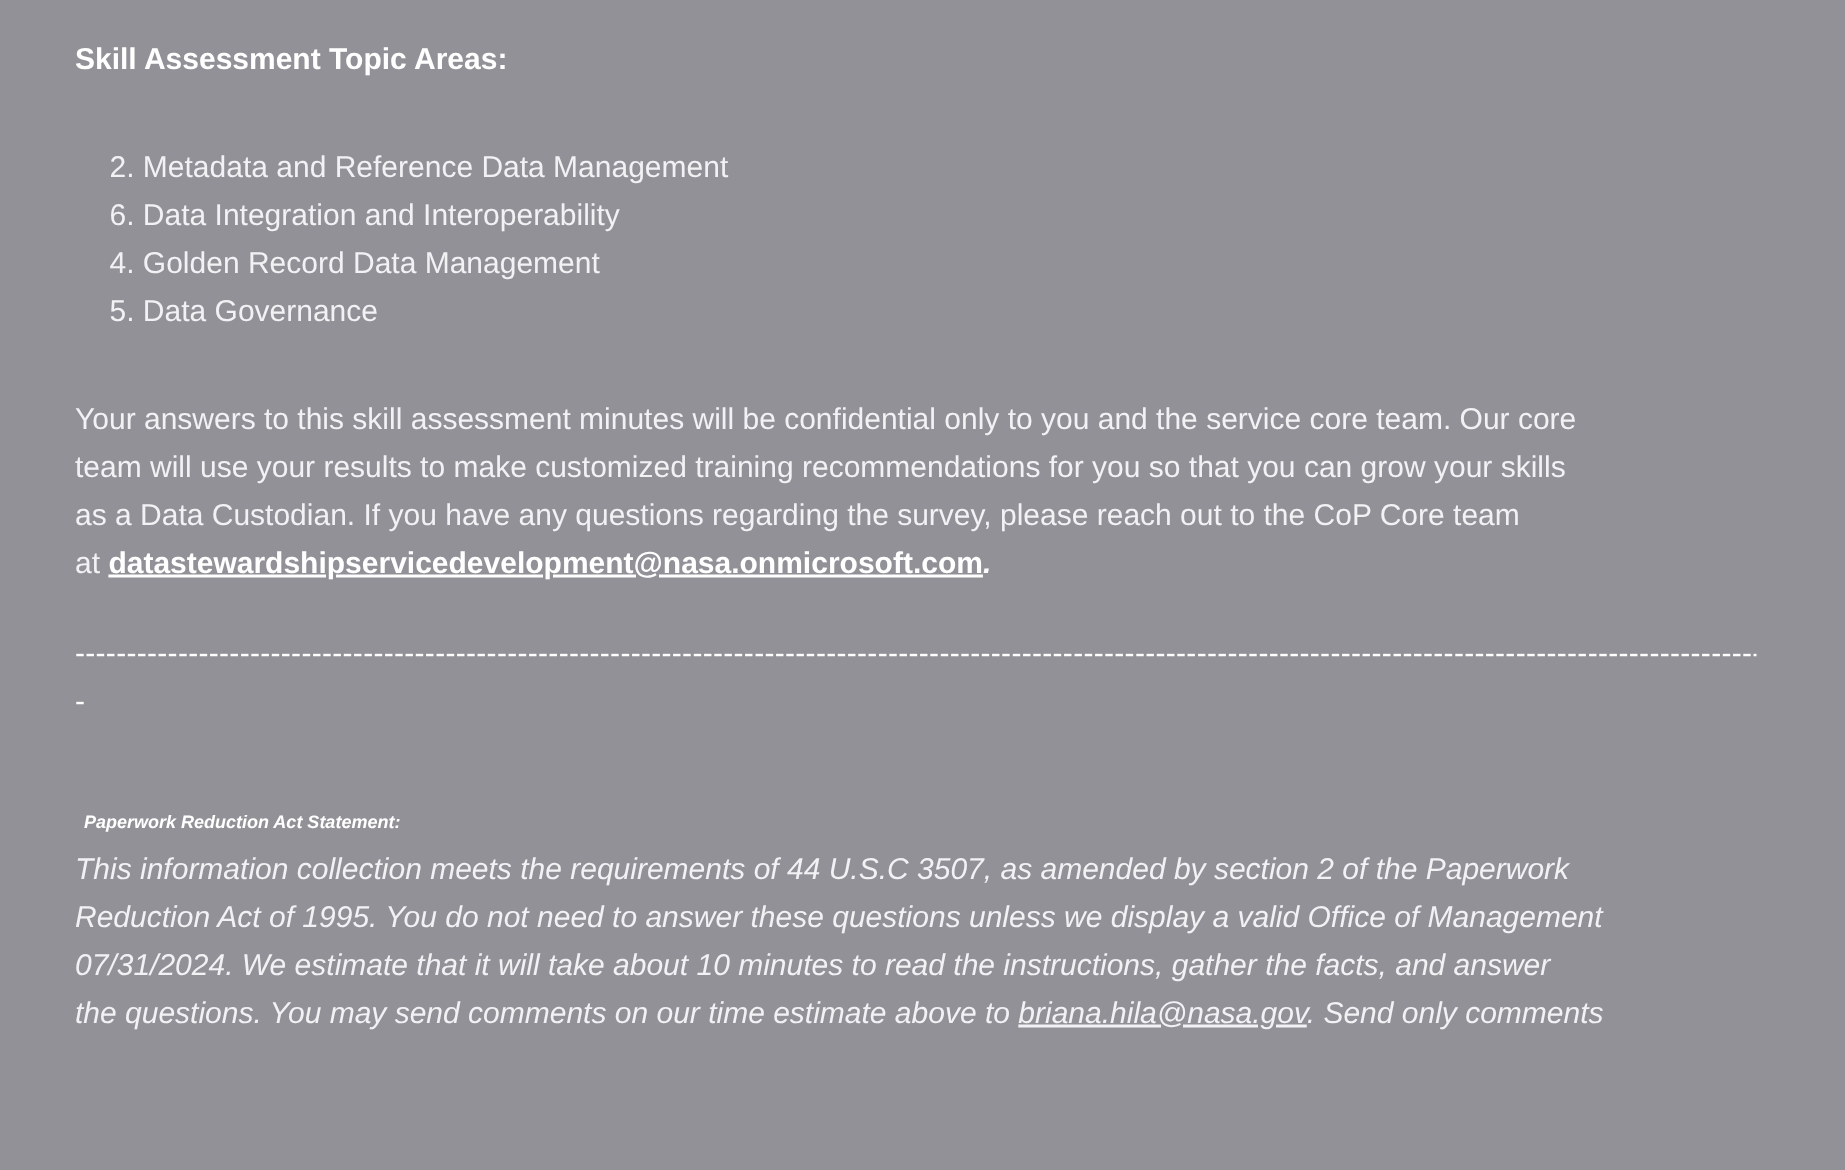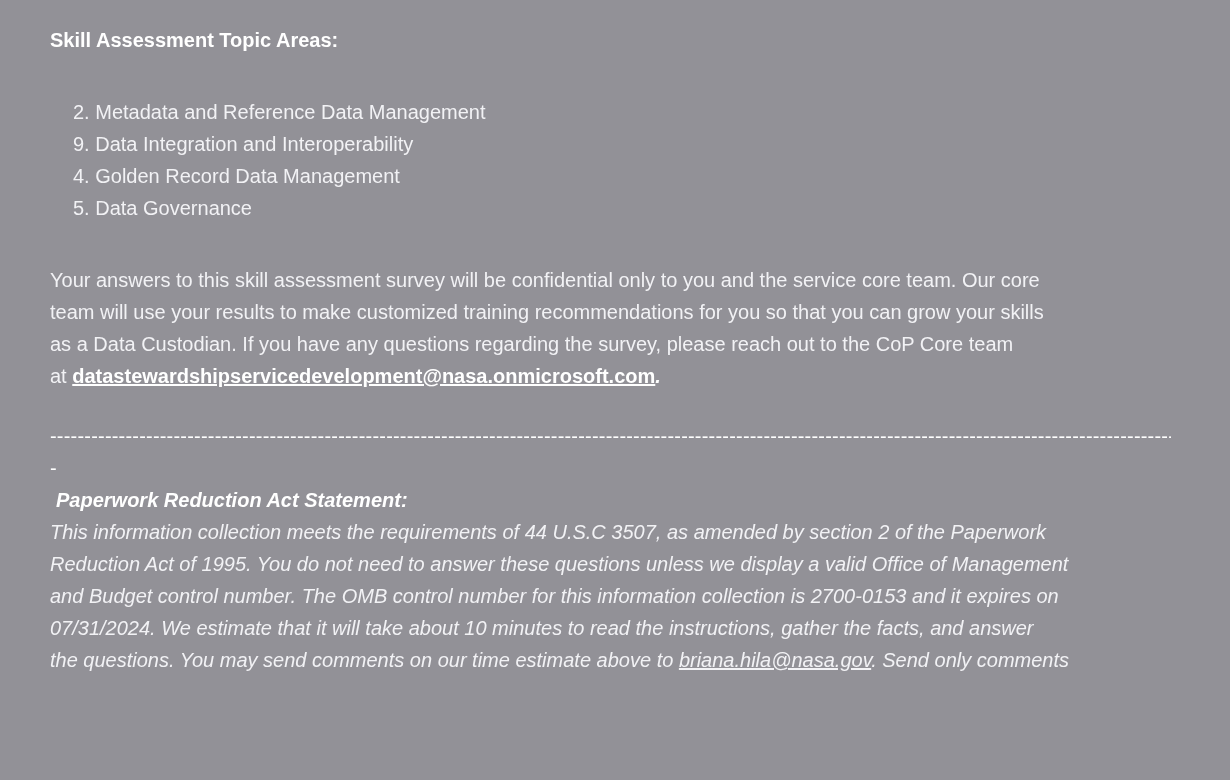--- a/index.html
+++ b/index.html
@@ -38,64 +38,64 @@
     letter-spacing: 0.2px;
   }
   .email-link {
     color: var(--bright, #ffffff);
     font-weight: 700;
     text-decoration: underline;
     cursor: pointer;
   }
   .bold-it { font-weight: 700; font-style: italic; color: var(--bright, #ffffff); }
   .pra-heading {
-    font-size: 20px;
+    font-size: 12px;
     line-height: 32px;
     font-weight: 700;
     font-style: italic;
     color: var(--bright, #ffffff);
     padding-left: 6px;
     white-space: nowrap;
+    margin-top: 48px;
   }
   .pra-body { font-style: italic; }
   .plain-link {
     color: inherit;
     text-decoration: underline;
     cursor: pointer;
   }
 </style>
 </head>
 <body>
 
 <div class="panel">
 
   <div class="topics-heading">Skill Assessment Topic Areas:</div>
 
   <div class="topics-list">
     <div class="line">2. Metadata and Reference Data Management</div>
-    <div class="line">9. Data Integration and Interoperability</div>
+    <div class="line">6. Data Integration and Interoperability</div>
     <div class="line">4. Golden Record Data Management</div>
     <div class="line">5. Data Governance</div>
   </div>
 
   <div class="para">
-    <div class="line">Your answers to this skill assessment survey will be confidential only to you and the service core team. Our core</div>
+    <div class="line">Your answers to this skill assessment minutes will be confidential only to you and the service core team. Our core</div>
     <div class="line">team will use your results to make customized training recommendations for you so that you can grow your skills</div>
     <div class="line">as a Data Custodian. If you have any questions regarding the survey, please reach out to the CoP Core team</div>
     <div class="line"><span>at </span><a class="email-link">datastewardshipservicedevelopment@nasa.onmicrosoft.com</a><span class="bold-it">.</span></div>
   </div>
 
   <div class="divider-block">
     <div class="dash-row">------------------------------------------------------------------------------------------------------------------------------------------------------------------------</div>
     <div class="dash-row">-</div>
   </div>
 
   <div class="pra-heading">Paperwork Reduction Act Statement:</div>
 
   <div class="pra-body">
     <div class="line">This information collection meets the requirements of 44 U.S.C 3507, as amended by section 2 of the Paperwork</div>
     <div class="line">Reduction Act of 1995. You do not need to answer these questions unless we display a valid Office of Management</div>
-    <div class="line">and Budget control number. The OMB control number for this information collection is 2700-0153 and it expires on</div>
     <div class="line">07/31/2024. We estimate that it will take about 10 minutes to read the instructions, gather the facts, and answer</div>
     <div class="line"><span>the questions. You may send comments on our time estimate above to </span><a class="plain-link">briana.hila@nasa.gov</a><span>. Send only comments</span></div>
   </div>
 
 </div>
 
 </body></html>

